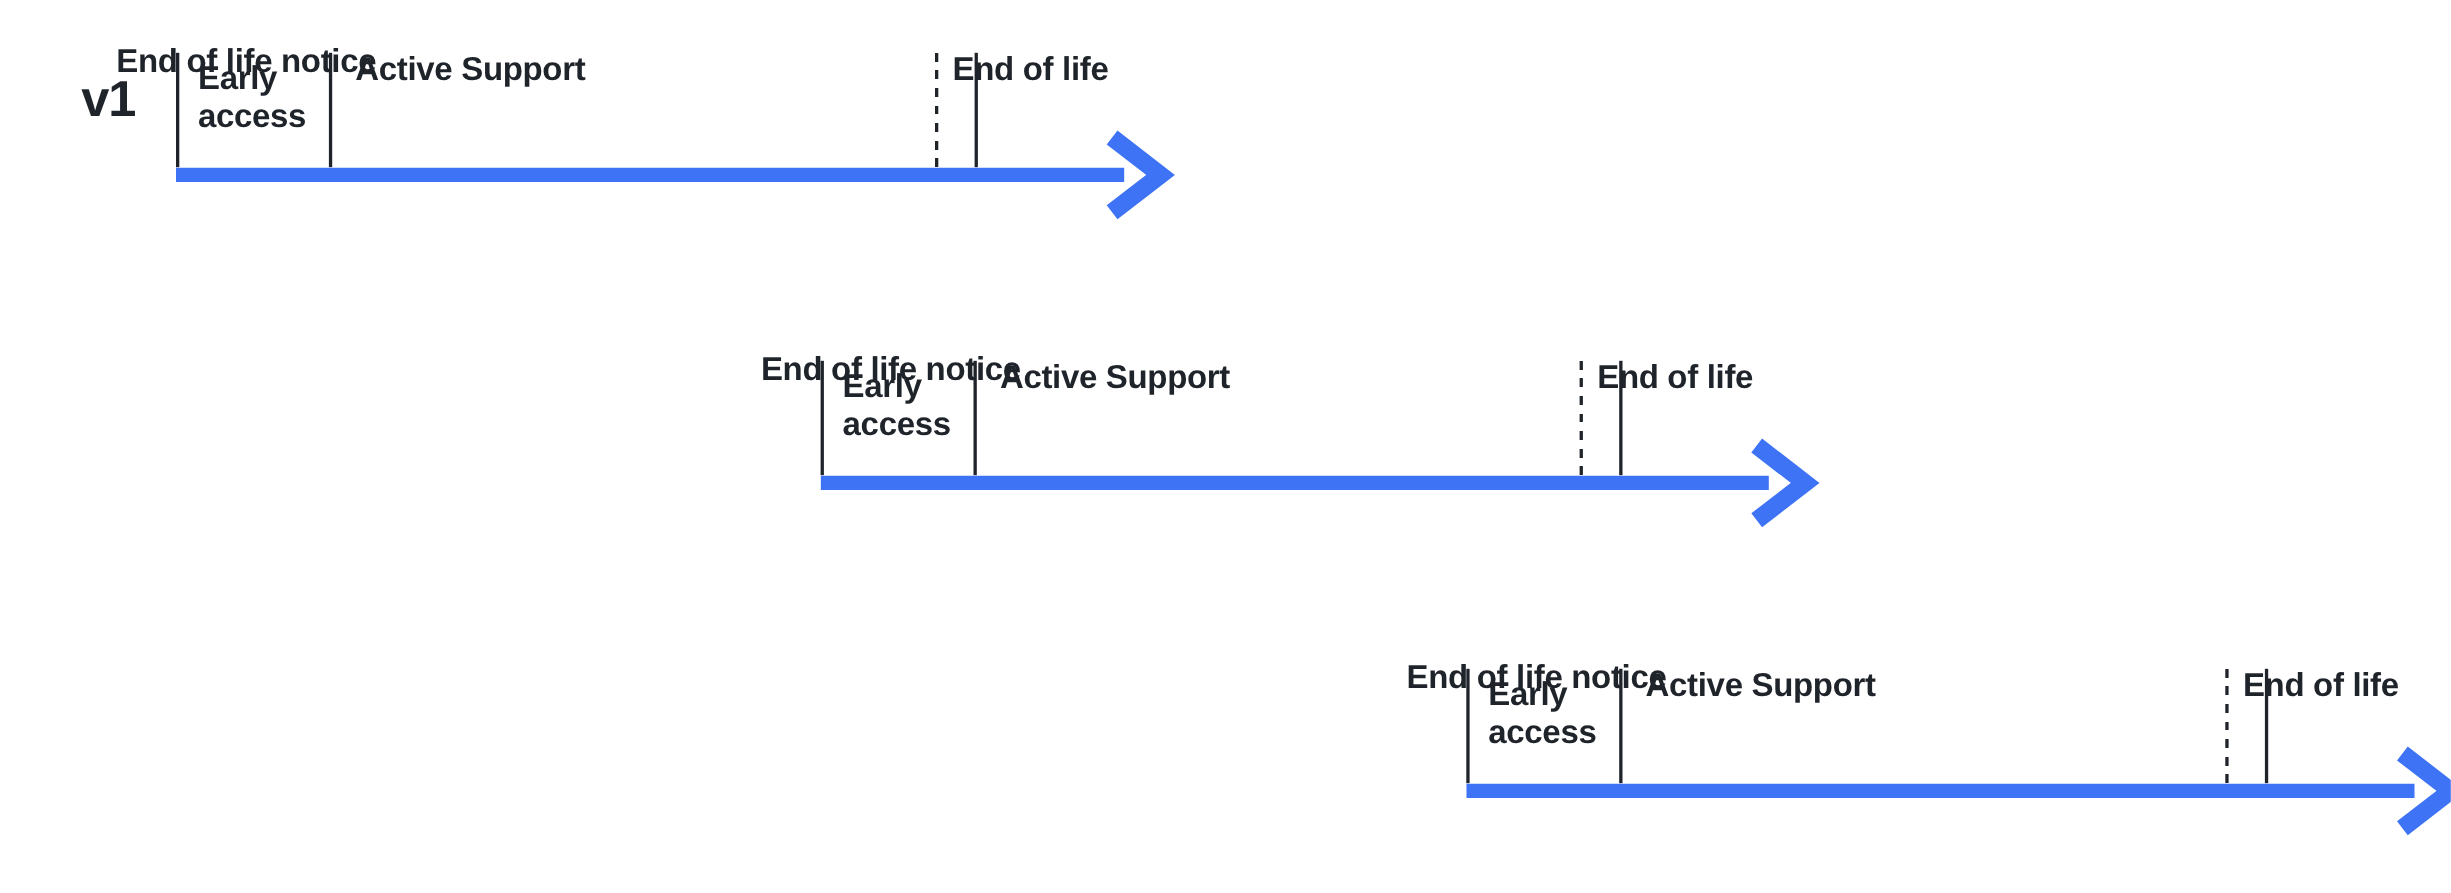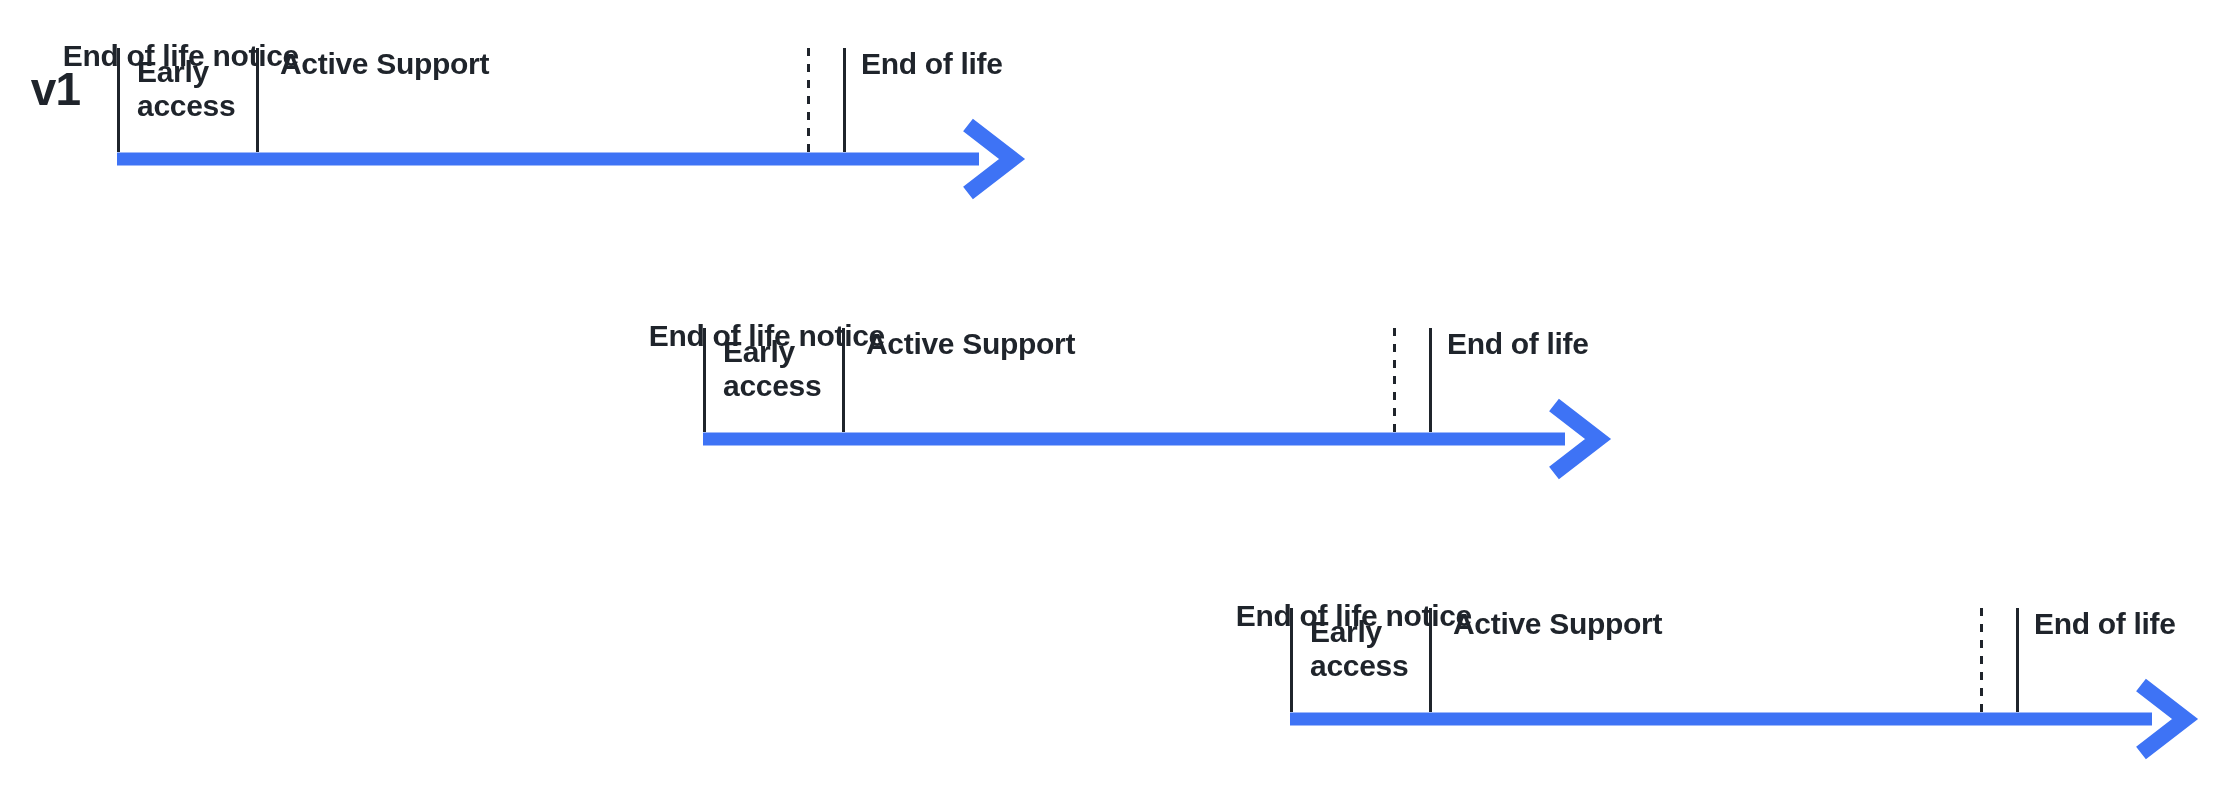--- a/index.html
+++ b/index.html
@@ -5,21 +5,21 @@
   html, body { margin: 0; padding: 0; }
   body {
     width: 2228px; height: 812px;
     background: #ffffff;
     position: relative;
     overflow: hidden;
     font-family: "Liberation Sans", "DejaVu Sans", sans-serif;
     font-weight: 700;
     color: #1F242B;
   }
-  .diagram { position: absolute; inset: 0; }
+  .diagram { position: absolute; inset: 0; margin-left: 43px; }
 
   .timeline { position: absolute; width: 1200px; height: 220px; }
   .t1 { left: -101px; top: 39px; }
   .t2 { left: 485px;  top: 319px; }
   .t3 { left: 1072px; top: 599px; }
 
   .vlabel {
     position: absolute; left: 0; top: 24px; width: 181px;
     text-align: right;
     font-size: 46px; line-height: 52px; letter-spacing: -1px;
@@ -39,21 +39,21 @@
     width: 3px; height: 104px;
     background: repeating-linear-gradient(to bottom, #1F242B 0 8px, transparent 8px 16px);
   }
 
   .phase-label {
     position: absolute;
     font-size: 30px; line-height: 34px; letter-spacing: -0.3px;
   }
   .lbl-early  { left: 238px; top: 16px; width: 118px; }
   .lbl-active { left: 381px; top: 8px; white-space: nowrap; }
-  .lbl-eol    { left: 962px; top: 8px; white-space: nowrap; text-align: right; }
+  .lbl-eol    { left: 924px; top: 8px; white-space: nowrap; text-align: right; }
   .lbl-notice {
     left: 508px; top: 134px; width: 400px;
     text-align: right; white-space: nowrap;
     font-size: 30px; letter-spacing: -0.3px;
   }
 
   .arrow-svg {
     position: absolute; left: 218px; top: 75px;
     width: 910px; height: 90px;
     display: block;

